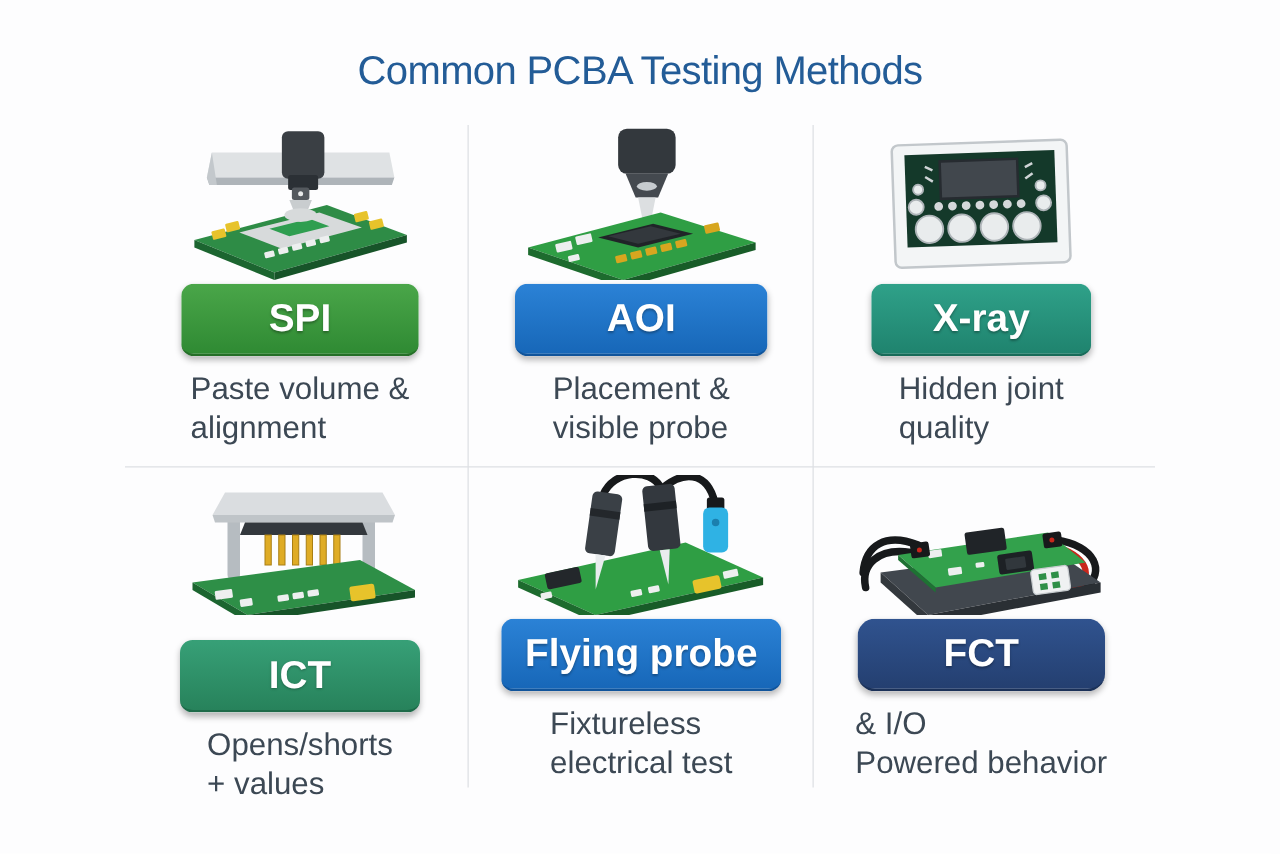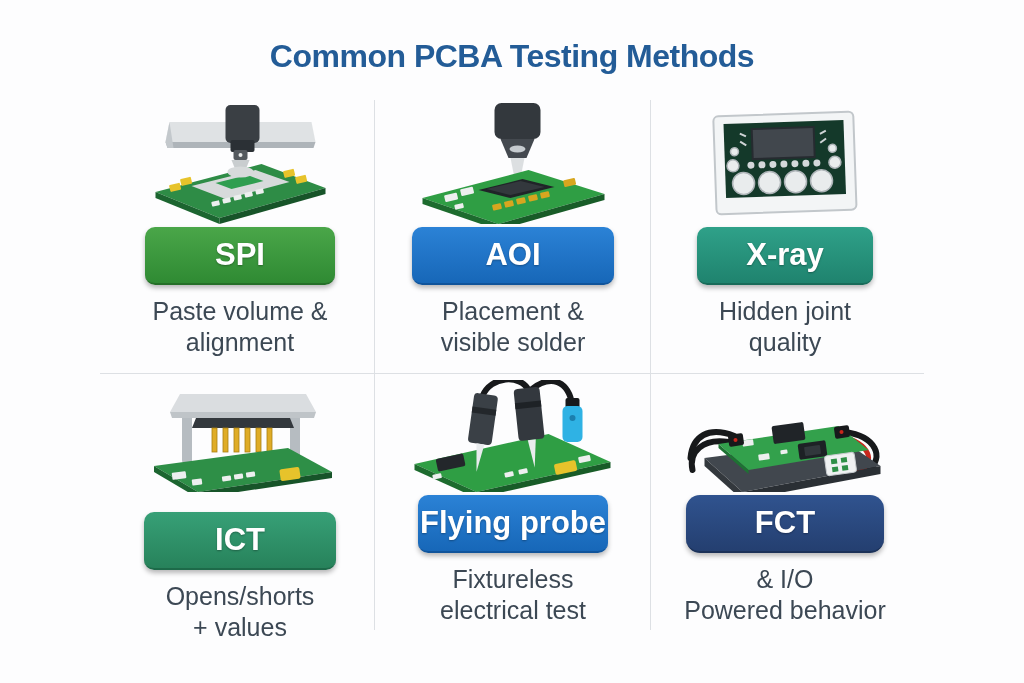--- a/index.html
+++ b/index.html
@@ -3,21 +3,21 @@
 <meta charset="utf-8">
 <style>
   html,body { margin:0; padding:0; background:#fff; }
   .stage {
     position:relative; width:1024px; height:683px;
     background:#fdfdfe; overflow:hidden;
     font-family:"Liberation Sans", sans-serif;
   }
   .title {
     position:absolute; top:38px; left:0; width:100%;
-    text-align:center; font-size:32px; font-weight:bold;
+    text-align:center; font-size:32px; font-weight:normal;
     color:#235C97; letter-spacing:-0.5px;
   }
   .vline { position:absolute; top:100px; width:1px; height:530px; background:#dde0e4; }
   .vline.v1 { left:374px; }
   .vline.v2 { left:650px; }
   .hline { position:absolute; top:373px; left:100px; width:824px; height:1px; background:#dde0e4; }
 
   .cell { position:absolute; width:250px; display:flex; flex-direction:column; align-items:center; }
   .row1 { top:96px; }
   .row2 { top:380px; }
@@ -33,31 +33,31 @@
     height:56px; border-radius:10px; margin-top:3px;
     display:flex; align-items:center; justify-content:center;
     color:#fff; font-weight:bold; font-size:31px;
     box-shadow:0 3px 5px rgba(0,0,0,0.28);
     text-shadow:0 1px 2px rgba(0,0,0,0.30);
   }
   .w-spi  { width:190px; }
   .w-aoi  { width:202px; }
   .w-xray { width:176px; }
   .w-ict  { width:192px;margin-top:20px; }
-  .w-fp   { width:190px; }
+  .w-fp   { width:224px; }
   .w-fct  { width:198px;border-radius:14px; }
 
   .pill-green    { background:linear-gradient(180deg,#4AA649 0%,#2F8A33 100%); border-bottom:2px solid #256F28; }
   .pill-blue     { background:linear-gradient(180deg,#2B82D6 0%,#1767B8 100%); border-bottom:2px solid #10549B; }
   .pill-teal     { background:linear-gradient(180deg,#2FA189 0%,#1F836E 100%); border-bottom:2px solid #186B59; }
   .pill-seagreen { background:linear-gradient(180deg,#37A077 0%,#27825B 100%); border-bottom:2px solid #1D6A49; }
   .pill-navy     { background:linear-gradient(180deg,#30538F 0%,#243F70 100%); border-bottom:2px solid #1B3158; }
 
   .caption {
-    margin-top:11px; text-align:center;
+    margin-top:11px; text-align:left;
     font-size:25px; line-height:31px; color:#3C4854;
   }
 </style>
 </head>
 <body>
 
 <div class="stage">
 
   <div class="title">Common PCBA Testing Methods</div>
 
@@ -127,21 +127,21 @@
         <g fill="#EDEFEF">
           <rect x="36" y="94" width="13" height="7" rx="1" transform="rotate(-13 42 97)"></rect>
           <rect x="52" y="88" width="13" height="7" rx="1" transform="rotate(-13 58 91)"></rect>
           <rect x="46" y="104" width="9" height="5" rx="1" transform="rotate(-13 50 106)"></rect>
         </g>
       </svg>
     </div>
     <div class="pill pill-blue w-aoi">AOI</div>
     <div class="caption">
       <div>Placement &amp;</div>
-      <div>visible solder</div>
+      <div>visible probe</div>
     </div>
   </div>
 
   <div class="cell row1 c3">
     <div class="iconbox">
       <svg width="200" height="118" viewBox="0 0 200 118">
         <g transform="rotate(-2 100 60)">
           <rect x="30" y="8" width="140" height="98" rx="5" fill="#F3F5F6" stroke="#C2C7CB" stroke-width="2"></rect>
           <rect x="40" y="16" width="120" height="74" fill="#14392A"></rect>
           <rect x="68" y="22" width="62" height="30" fill="#41474D" stroke="#262B30" stroke-width="2"></rect>

